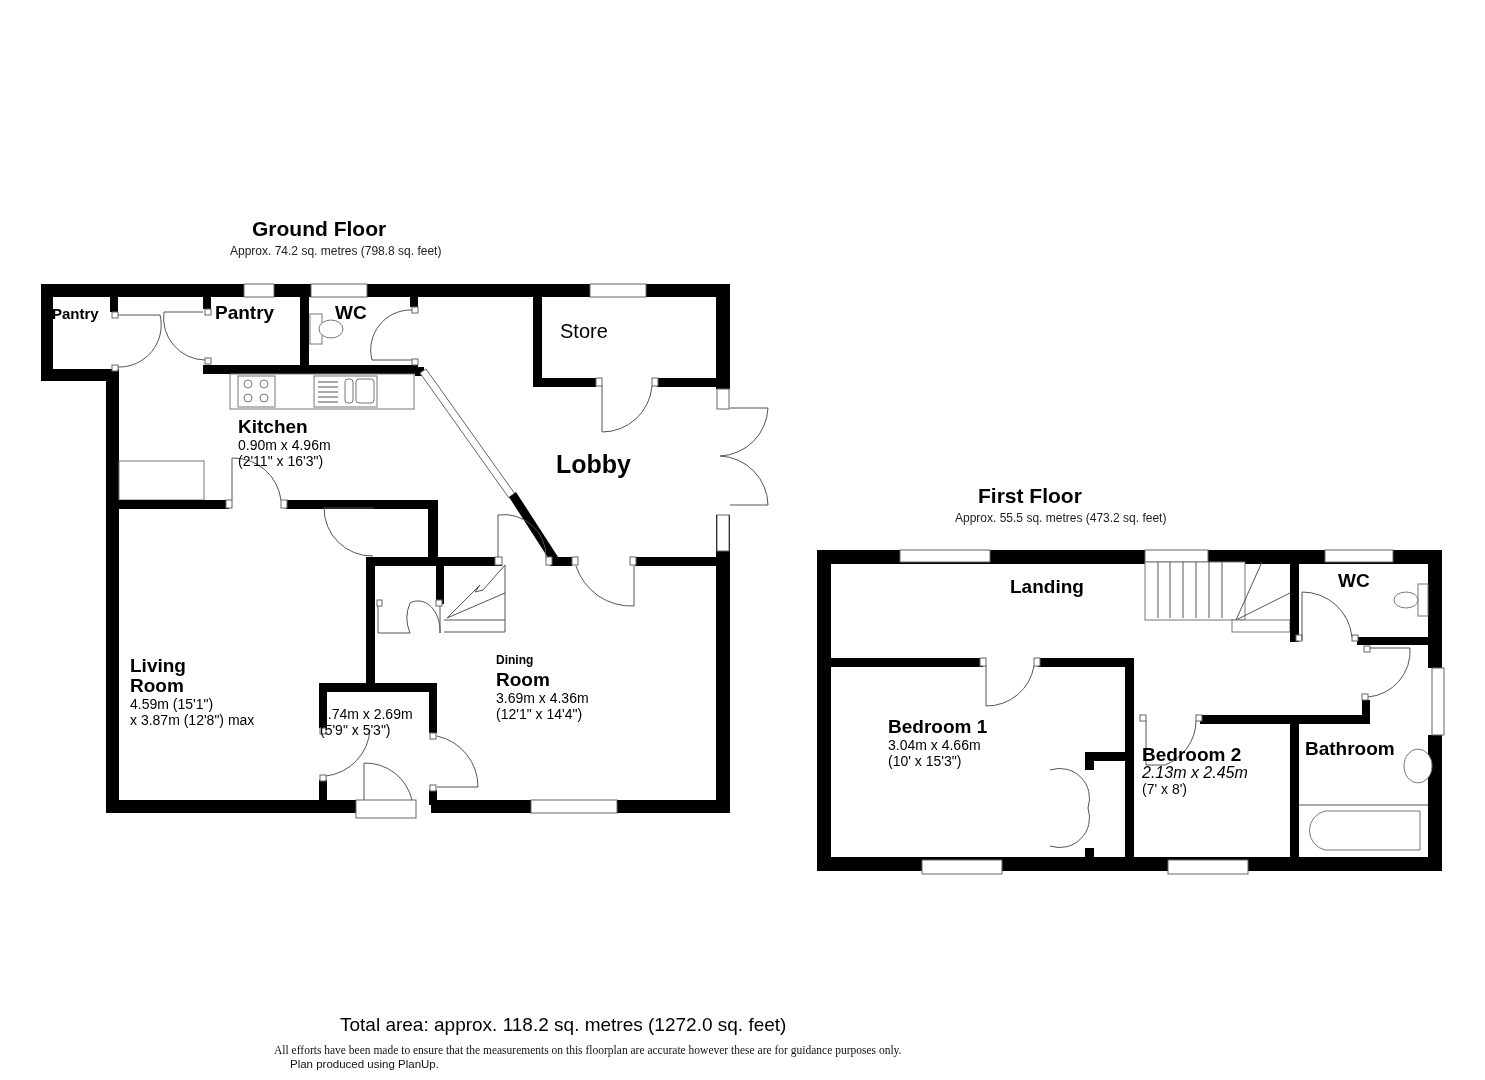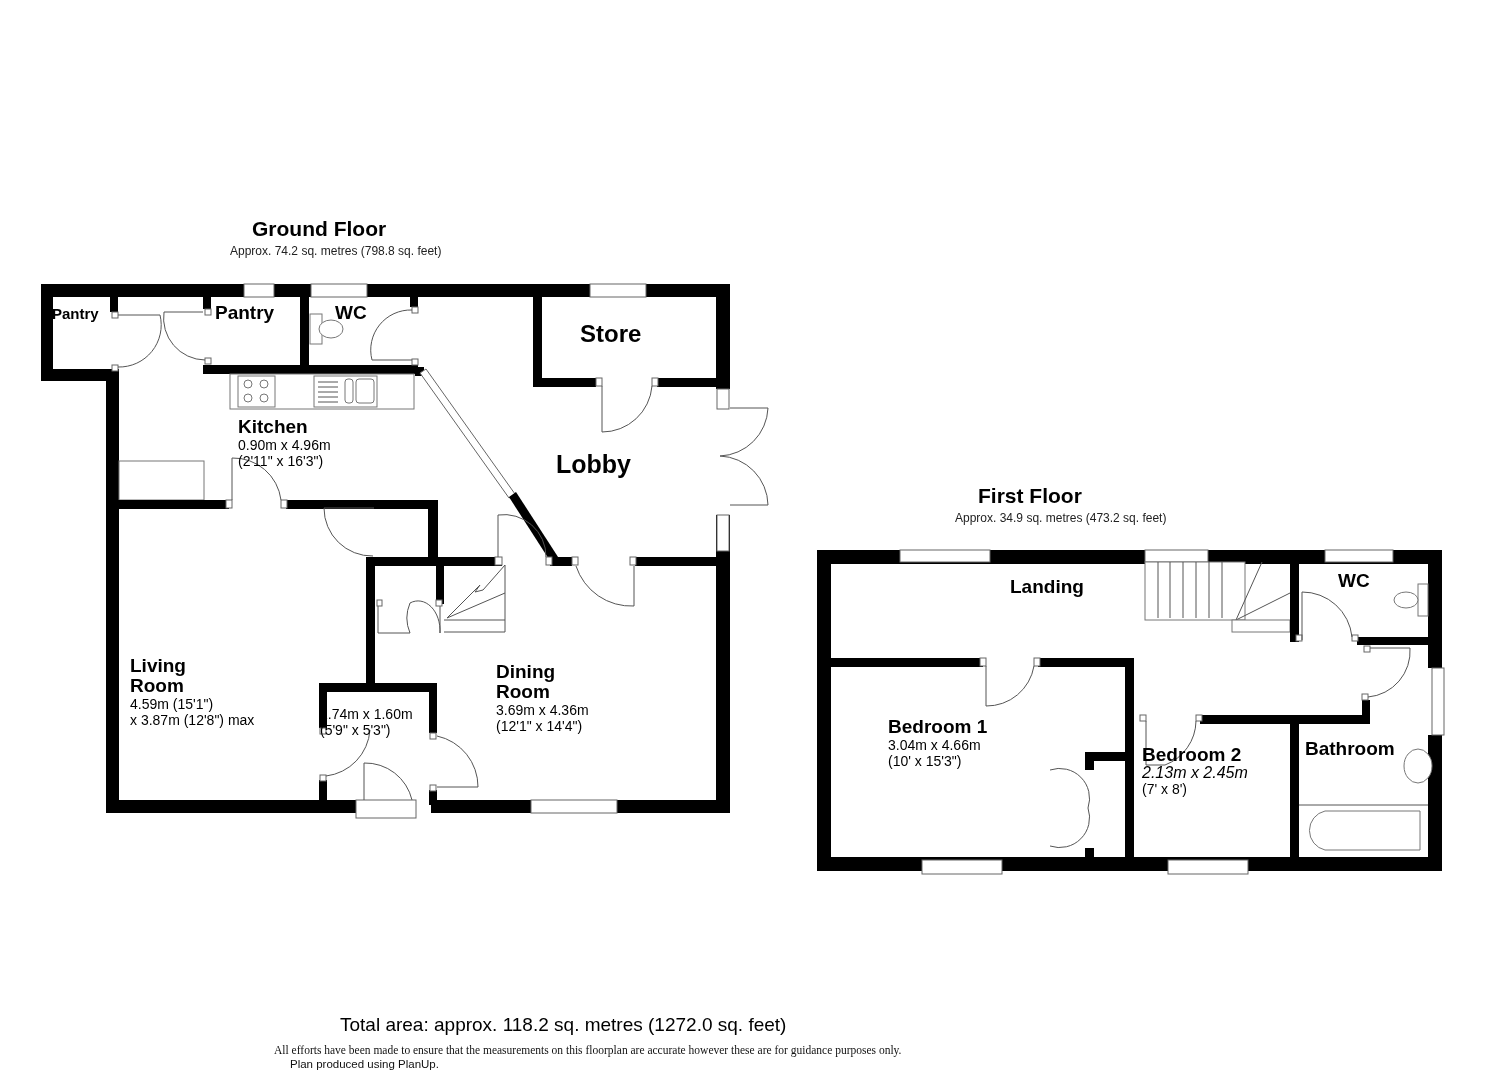--- a/index.html
+++ b/index.html
@@ -16,21 +16,21 @@
   .total { font-size: 19px; }
   .disc { font-size: 11.5px; color: #111; }
 </style>
 </head>
 <body>
 
 <div class="abs floor-title" style="left:252px; top:217px; width:300px;">Ground Floor</div>
 <div class="abs floor-area" style="left:230px; top:244px; width:340px;">Approx. 74.2 sq. metres (798.8 sq. feet)</div>
 
 <div class="abs floor-title" style="left:978px; top:484px; width:300px;">First Floor</div>
-<div class="abs floor-area" style="left:955px; top:511px; width:340px;">Approx. 34.9 sq. metres (473.2 sq. feet)</div>
+<div class="abs floor-area" style="left:955px; top:511px; width:340px;">Approx. 55.5 sq. metres (473.2 sq. feet)</div>
 
 <svg width="1485" height="1080" viewBox="0 0 1485 1080">
 
   <g>
 
     <rect class="wall" x="41" y="284" width="689" height="13"></rect>
     <rect class="wall" x="41" y="284" width="12" height="97"></rect>
     <rect class="wall" x="41" y="369" width="78" height="12"></rect>
     <rect class="wall" x="106" y="369" width="13" height="444"></rect>
     <rect class="wall" x="106" y="800" width="250" height="13"></rect>
@@ -197,44 +197,44 @@
 
     <ellipse class="fix" cx="1418" cy="766" rx="14" ry="17"></ellipse>
     <line class="thin" x1="1299" y1="805" x2="1428" y2="805"></line>
     <path class="fix" d="M1325 811 L1420 811 L1420 850 L1325 850 A20 20 0 0 1 1325 811 Z"></path>
   </g>
 </svg>
 
 <div class="abs" style="left:52px; top:305px; width:60px; font-weight:bold; font-size:15px;">Pantry</div>
 <div class="abs" style="left:215px; top:302px; width:84px; font-weight:bold; font-size:19px;">Pantry</div>
 <div class="abs" style="left:335px; top:302px; width:50px; font-weight:bold; font-size:19px;">WC</div>
-<div class="abs" style="left:580px; top:320px; width:90px; font-weight:bold; font-size:24px;">Store</div>
+<div class="abs" style="left:560px; top:320px; width:90px; font-weight:normal; font-size:20px;">Store</div>
 
 <div class="abs" style="left:238px; top:416px; width:140px;">
   <div style="font-weight:bold; font-size:19px; line-height:21px;">Kitchen</div>
   <div style="font-size:14px; line-height:16px;">0.90m x 4.96m</div>
   <div style="font-size:14px; line-height:16px;">(2'11" x 16'3")</div>
 </div>
 
 <div class="abs" style="left:556px; top:450px; width:90px; font-weight:bold; font-size:25px;">Lobby</div>
 
 <div class="abs" style="left:130px; top:613px; width:170px;margin-top:43px;">
   <div style="font-weight:bold; font-size:19px; line-height:20px;">Living</div>
   <div style="font-weight:bold; font-size:19px; line-height:20px;">Room</div>
   <div style="font-size:14px; line-height:16px;">4.59m (15'1")</div>
   <div style="font-size:14px; line-height:16px;">x 3.87m (12'8") max</div>
 </div>
 
 <div class="abs" style="left:320px; top:706px; width:118px;">
-  <div style="font-size:14px; line-height:16px;">1.74m x 1.60m</div>
+  <div style="font-size:14px; line-height:16px;">1.74m x 2.69m</div>
   <div style="font-size:14px; line-height:16px;">(5'9" x 5'3")</div>
 </div>
 
 <div class="abs" style="left:496px; top:650px; width:140px;">
-  <div style="font-weight:bold; font-size:19px; line-height:20px;margin-top:12px;">Dining</div>
+  <div style="font-weight:bold; font-size:12px; line-height:20px;">Dining</div>
   <div style="font-weight:bold; font-size:19px; line-height:20px;">Room</div>
   <div style="font-size:14px; line-height:16px;">3.69m x 4.36m</div>
   <div style="font-size:14px; line-height:16px;">(12'1" x 14'4")</div>
 </div>
 
 <div class="abs" style="left:1010px; top:576px; width:100px; font-weight:bold; font-size:19px;">Landing</div>
 <div class="abs" style="left:1338px; top:570px; width:50px; font-weight:bold; font-size:19px;">WC</div>
 
 <div class="abs" style="left:888px; top:717px; width:140px;">
   <div style="font-weight:bold; font-size:19px; line-height:20px;">Bedroom 1</div>

